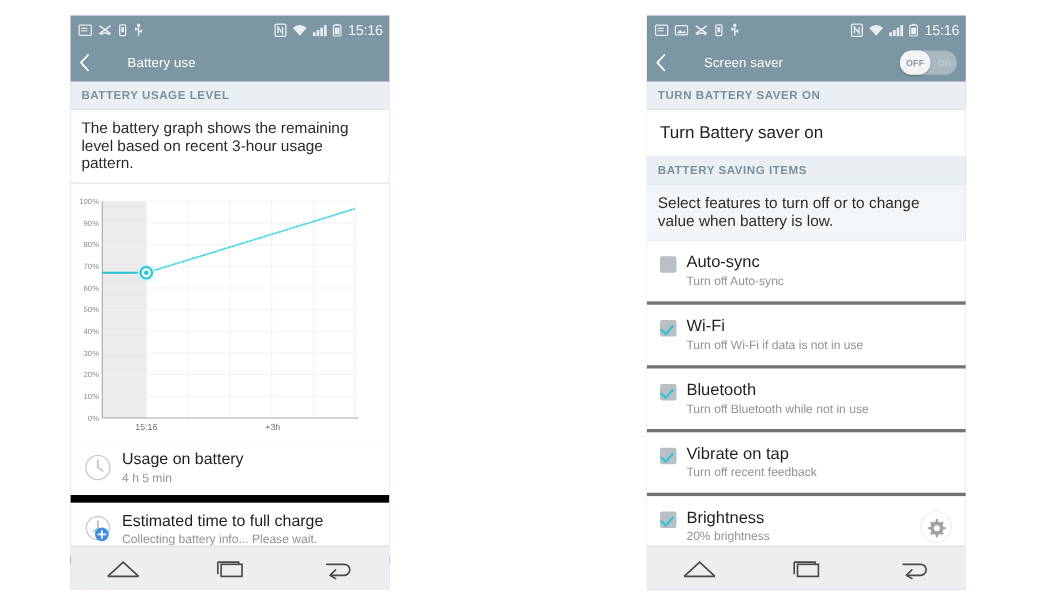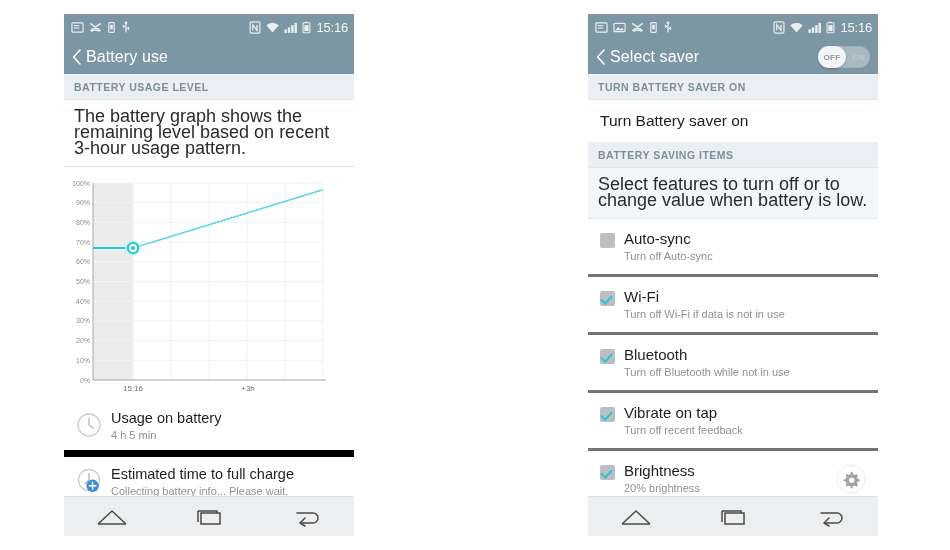--- a/index.html
+++ b/index.html
@@ -16,37 +16,37 @@
              padding:0 6px 0 7px;box-sizing:border-box;}
   .sb-left{display:flex;align-items:center;gap:5px;}
   .sb-right{margin-left:auto;display:flex;align-items:center;gap:4px;}
   .sb-time{color:#f1f5f7;font-size:13px;letter-spacing:-0.2px;padding-left:1px;}
   .sbi{display:block;}
 
   
   .actionbar{height:34px;background:#7c96a4;display:flex;align-items:center;
              padding:0 8px 0 6px;box-sizing:border-box;position:relative;}
   .back-chevron{width:14px;height:18px;flex:0 0 14px;margin-right:2px;}
-  .ab-title{color:#ffffff;font-size:16px;letter-spacing:.1px;}
+  .ab-title{color:#ffffff;font-size:12px;letter-spacing:.1px;margin-left:30px;}
 
   
   .toggle{margin-left:auto;width:52px;height:22px;border-radius:11px;background:#a9b9c2;
           position:relative;display:flex;align-items:center;box-shadow:inset 0 0 0 1px #9fb1bb;}
   .toggle .knob{position:absolute;left:0;top:0;width:28px;height:22px;border-radius:11px;
                 background:#f2f4f5;box-shadow:0 1px 2px rgba(0,0,0,.25);
                 display:flex;align-items:center;justify-content:center;}
   .toggle .knob span{font-size:8px;color:#8b9aa3;font-weight:bold;letter-spacing:.3px;}
   .toggle .on-lbl{position:absolute;right:5px;font-size:8px;color:#bdcad1;font-weight:bold;letter-spacing:.3px;}
 
   
   .sec-head{background:#e9eff3;color:#7d8f9b;font-size:10.5px;font-weight:bold;
             letter-spacing:.5px;padding:7px 10px 6px 10px;border-bottom:1px solid #dfe6ea;}
 
   
-  .desc{font-size:18px;color:#2b2b2b;line-height:16px;padding:8px 10px 10px 10px;
+  .desc{font-size:14px;color:#2b2b2b;line-height:16px;padding:8px 10px 10px 10px;
         border-bottom:1px solid #d9dfe3;background:#fff;}
   .desc.grey{background:#f3f6f8;border-bottom:1px solid #e3e9ec;}
 
   
   .chart-wrap{padding:8px 0 4px 0;background:#fff;}
   .chart-wrap svg{display:block;}
 
   
   .brow{display:flex;align-items:flex-start;padding:9px 10px 8px 12px;background:#fff;position:relative;}
   .brow + .brow{border-top:7px solid #000000;}
@@ -305,21 +305,21 @@
         <rect x="2.6" y="4.4" width="4.8" height="6.6" fill="#e8eef1"></rect>
       </svg>
       <span class="sb-time">15:16</span>
     </div>
   </div>
 
   <div class="actionbar">
     <svg class="back-chevron" viewBox="0 0 14 18">
       <path d="M10 2 L3.6 9 L10 16" stroke="#ffffff" stroke-width="1.6" fill="none" stroke-linecap="round" stroke-linejoin="round"></path>
     </svg>
-    <span class="ab-title">Select saver</span>
+    <span class="ab-title">Screen saver</span>
     <div class="toggle">
       <span class="on-lbl">ON</span>
       <div class="knob">
         <span>OFF</span>
       </div>
     </div>
   </div>
 
   <div class="sec-head">TURN BATTERY SAVER ON</div>
 

